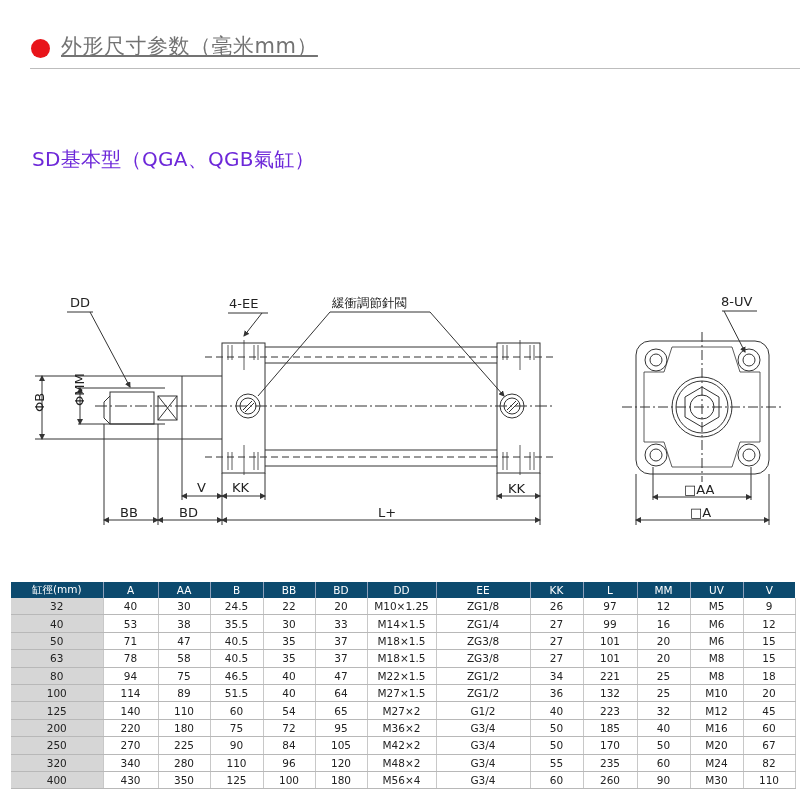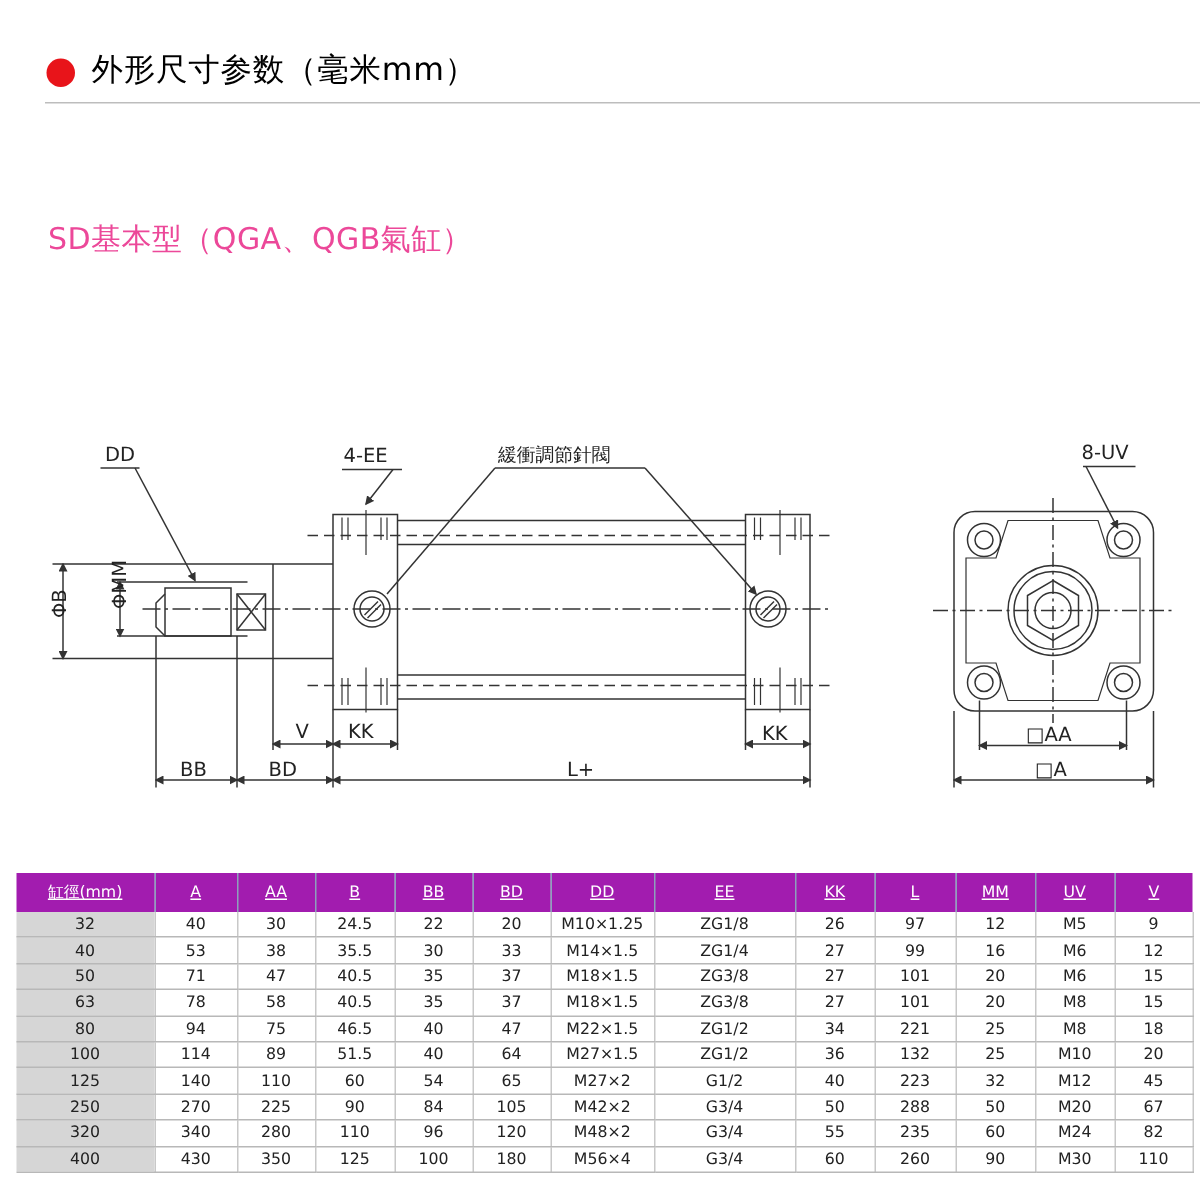--- a/index.html
+++ b/index.html
@@ -1,24 +1,24 @@
 <!DOCTYPE html>
 <html><head>
 <meta charset="utf-8">
 <style>
   html, body { margin: 0; padding: 0; background: #ffffff; }
   body { width: 800px; height: 800px; position: relative; overflow: hidden; font-family: "DejaVu Sans", "Liberation Sans", sans-serif; color: #1a1a1a; }
   .section-header { position: absolute; left: 30px; top: 30px; width: 770px; height: 38px; border-bottom: 1px solid #bdbdbd; }
   .red-dot { position: absolute; left: 1px; top: 9px; width: 19px; height: 19px; border-radius: 50%; background: #e8141a; }
-  .section-title { position: absolute; left: 31px; top: 2px; font-size: 21px; color: #000000; letter-spacing: 0.5px; white-space: nowrap; }
-  .subtitle { position: absolute; left: 32px; top: 146px; font-size: 20px; color: #ec4899; white-space: nowrap; letter-spacing: 0.3px; }
+  .section-title { position: absolute; left: 31px; top: 2px; font-size: 21px; color: #737373; letter-spacing: 0.5px; white-space: nowrap; text-decoration: underline; }
+  .subtitle { position: absolute; left: 32px; top: 146px; font-size: 20px; color: #6d28d9; white-space: nowrap; letter-spacing: 0.3px; }
   .drawing { position: absolute; left: 0; top: 280px; width: 800px; height: 250px; }
   .drawing text { font-family: "DejaVu Sans", "Liberation Sans", sans-serif; fill: #222; }
   table.spec { position: absolute; left: 11px; top: 582px; border-collapse: collapse; table-layout: fixed; width: 784px; font-size: 10.5px; }
-  table.spec th { background: #a21caf; color: #fff; font-weight: normal; height: 26px; padding: 0; border-right: 1px solid #8da0bb; text-align: center; font-size: 10.5px; text-decoration: underline; }
+  table.spec th { background: #0c4a6e; color: #fff; font-weight: normal; height: 16px; padding: 0; border-right: 1px solid #8da0bb; text-align: center; font-size: 10.5px; }
   table.spec th:last-child { border-right: none; }
   table.spec td { height: 16.4px; padding: 0; text-align: center; border-right: 1px solid #c8c8c8; border-bottom: 1px solid #b8b8b8; color: #222; background: #fff; }
   table.spec td.first { background: #d6d6d6; }
 </style>
 </head>
 <body>
 
 <div class="section-header">
   <span class="red-dot"></span>
   <span class="section-title">外形尺寸参数（毫米mm）</span>
@@ -293,30 +293,45 @@
         <td>65</td>
         <td>M27×2</td>
         <td>G1/2</td>
         <td>40</td>
         <td>223</td>
         <td>32</td>
         <td>M12</td>
         <td>45</td>
       </tr>
       <tr>
+        <td class="first">200</td>
+        <td>220</td>
+        <td>180</td>
+        <td>75</td>
+        <td>72</td>
+        <td>95</td>
+        <td>M36×2</td>
+        <td>G3/4</td>
+        <td>50</td>
+        <td>185</td>
+        <td>40</td>
+        <td>M16</td>
+        <td>60</td>
+      </tr>
+      <tr>
         <td class="first">250</td>
         <td>270</td>
         <td>225</td>
         <td>90</td>
         <td>84</td>
         <td>105</td>
         <td>M42×2</td>
         <td>G3/4</td>
         <td>50</td>
-        <td>288</td>
+        <td>170</td>
         <td>50</td>
         <td>M20</td>
         <td>67</td>
       </tr>
       <tr>
         <td class="first">320</td>
         <td>340</td>
         <td>280</td>
         <td>110</td>
         <td>96</td>

